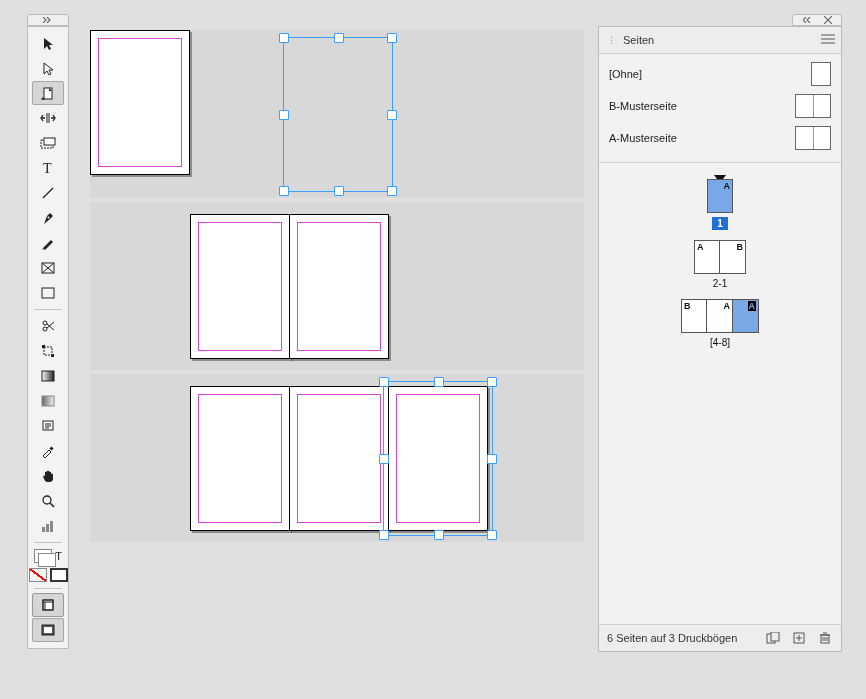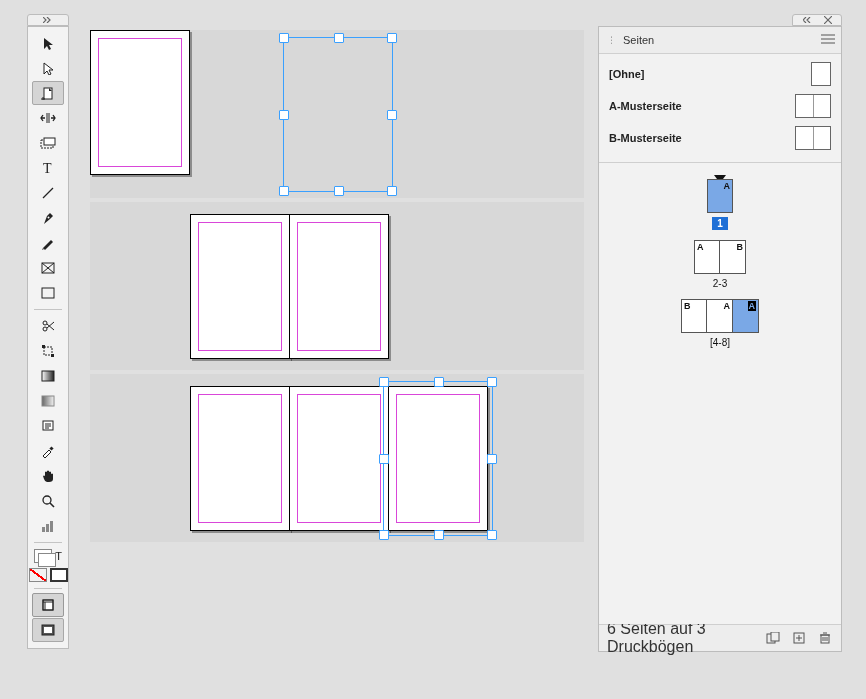--- a/index.html
+++ b/index.html
@@ -161,21 +161,21 @@
   .masters {
     border-bottom: 1px solid #cfcfcf;
     padding: 4px 0 8px 0;
   }
   .master-row {
     display: flex;
     align-items: center;
     padding: 4px 10px;
     height: 24px;
   }
-  .master-row .name { flex: 1; color: #222; font-weight: bold; }
+  .master-row .name { flex: 1; color: #222; }
   .master-thumb {
     display: flex;
     gap: 0;
     border: 1px solid #666;
     background:#fff;
   }
   .master-thumb.single { width: 18px; height: 22px; }
   .master-thumb.double { width: 34px; height: 22px; }
   .master-thumb.double .half {
     width: 17px;
@@ -242,21 +242,21 @@
   }
 
   .pages-footer {
     height: 26px;
     border-top: 1px solid #cfcfcf;
     display: flex;
     align-items: center;
     padding: 0 8px;
     gap: 10px;
     background: #ededed;
-    font-size: 16px;
+    font-size: 11px;
     color: #333;
   }
   .pages-footer .status { flex: 1; }
   .ficon { color: #666; display:flex; align-items:center; justify-content:center; width:16px; height:16px; }
 </style>
 </head>
 <body>
 
 <div class="top-strip">
   <svg width="10" height="6">
@@ -497,28 +497,28 @@
         </svg>
     </span>
   </div>
 
   <div class="masters">
     <div class="master-row">
       <span class="name">[Ohne]</span>
       <div class="master-thumb single"></div>
     </div>
     <div class="master-row">
-      <span class="name">A-Musterseite</span>
+      <span class="name">B-Musterseite</span>
       <div class="master-thumb double">
           <div class="half"></div>
           <div class="half"></div>
         </div>
     </div>
     <div class="master-row">
-      <span class="name">B-Musterseite</span>
+      <span class="name">A-Musterseite</span>
       <div class="master-thumb double">
           <div class="half"></div>
           <div class="half"></div>
         </div>
     </div>
   </div>
 
   <div class="pages-area">
     <div class="start-marker">
       <svg width="12" height="8">
@@ -537,21 +537,21 @@
 
     <div class="spread-thumb">
       <div class="tpages">
         <div class="tpage">
           <span class="mletter left">A</span>
         </div>
         <div class="tpage" style="border-left:none">
           <span class="mletter right">B</span>
         </div>
       </div>
-      <span class="page-label">2-3</span>
+      <span class="page-label">2-1</span>
     </div>
 
     <div class="spread-thumb">
       <div class="tpages">
         <div class="tpage">
           <span class="mletter left">B</span>
         </div>
         <div class="tpage" style="border-left:none">
           <span class="mletter right">A</span>
         </div>

